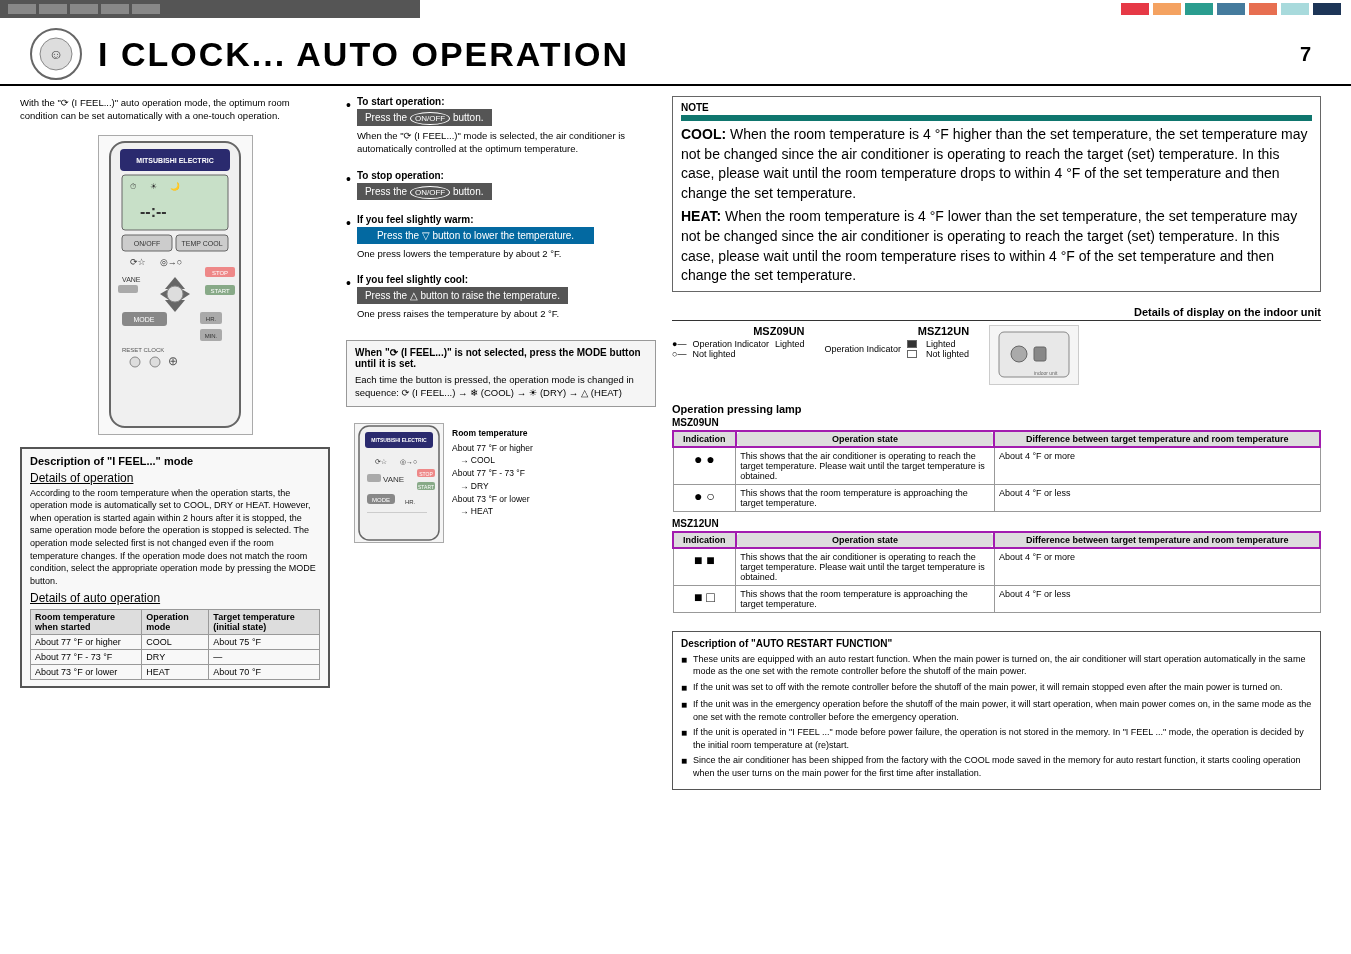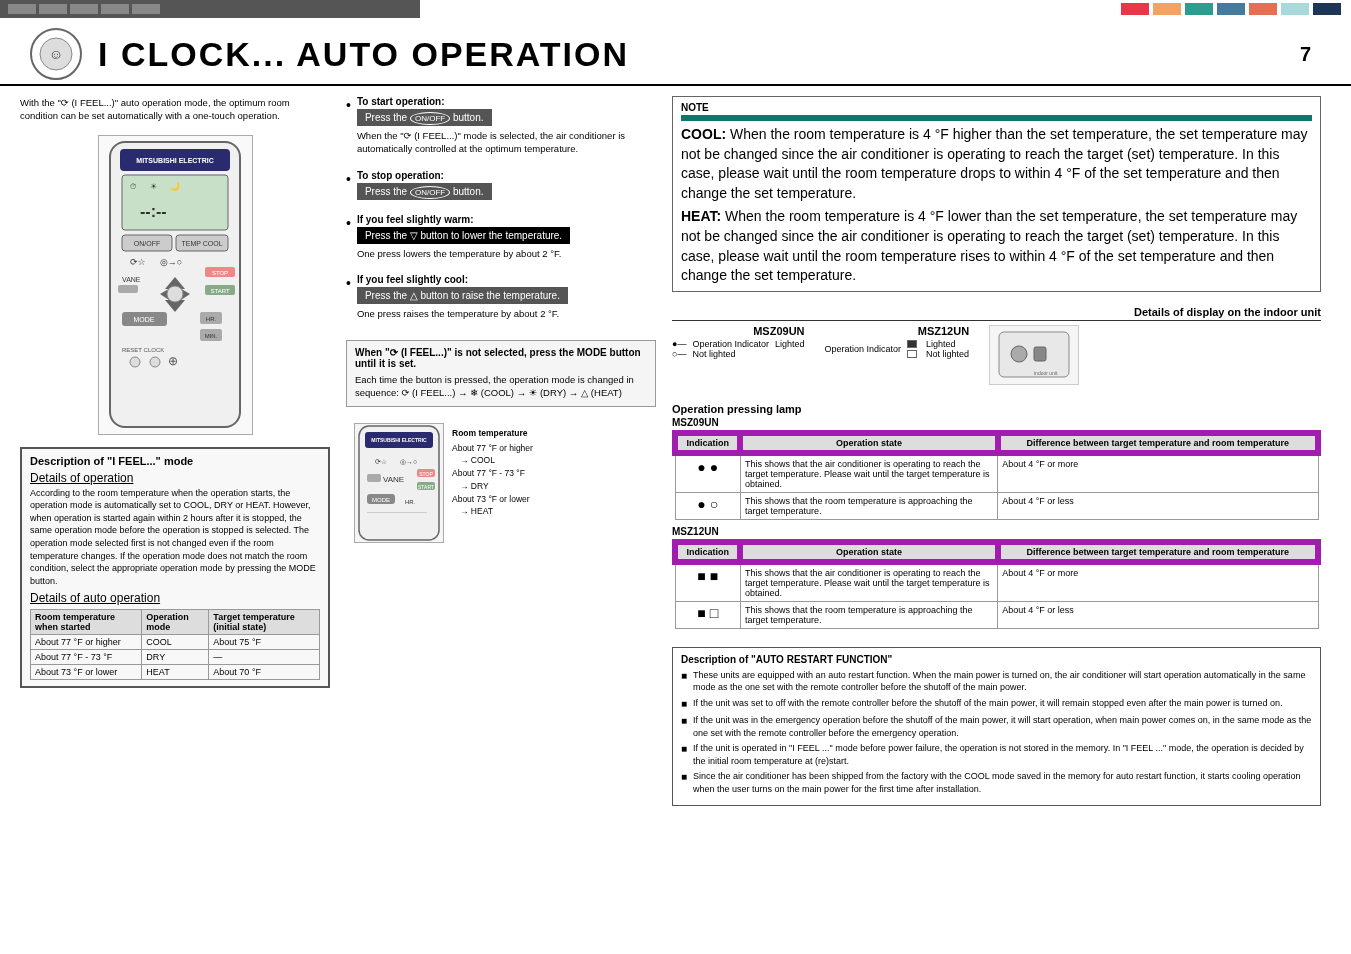--- a/index.html
+++ b/index.html
@@ -267,31 +267,32 @@
       font-weight: bold;
       margin-bottom: 2px;
     }
     .indicator-table {
       width: 100%;
       border-collapse: collapse;
       font-size: 9px;
     }
     .indicator-table th {
       background: #ddd;
-      border: 6px solid #a21caf;
+      border: 2px solid #a21caf;
       padding: 2px 4px;
       text-align: center;
     }
     .indicator-table td {
       border: 1px solid #999;
       padding: 3px 4px;
       vertical-align: top;
     }
     .ind-cell-wide {
       width: 40%;
+      border-radius: 7px;
     }
 
     
     .auto-restart-box {
       border: 1px solid #555;
       padding: 6px 8px;
       margin-top: 4px;
     }
     .auto-restart-title {
       font-size: 10px;
@@ -471,21 +472,21 @@
         <div style="background:#555;color:#fff;padding:3px 8px;font-size:10px;display:inline-block;">
           Press the <span style="border:1px solid #fff;border-radius:50%;padding:1px 4px;font-size:8px;">ON/OFF</span> button.
         </div>
       </div>
     </div>
 
     <div class="bullet-item">
       <div class="bullet-dot">•</div>
       <div class="bullet-content">
         <div class="bullet-title">If you feel slightly warm:</div>
-        <div style="background:#000000;color:#fff;padding:3px 8px;font-size:10px;display:inline-block;margin-bottom:3px;">
+        <div style="background:#0369a1;color:#fff;padding:3px 20px;font-size:10px;display:inline-block;margin-bottom:3px;">
           Press the ▽ button to lower the temperature.
         </div>
         <div class="instr-text">One press lowers the temperature by about 2 °F.</div>
       </div>
     </div>
 
     <div class="bullet-item">
       <div class="bullet-dot">•</div>
       <div class="bullet-content">
         <div class="bullet-title">If you feel slightly cool:</div>

